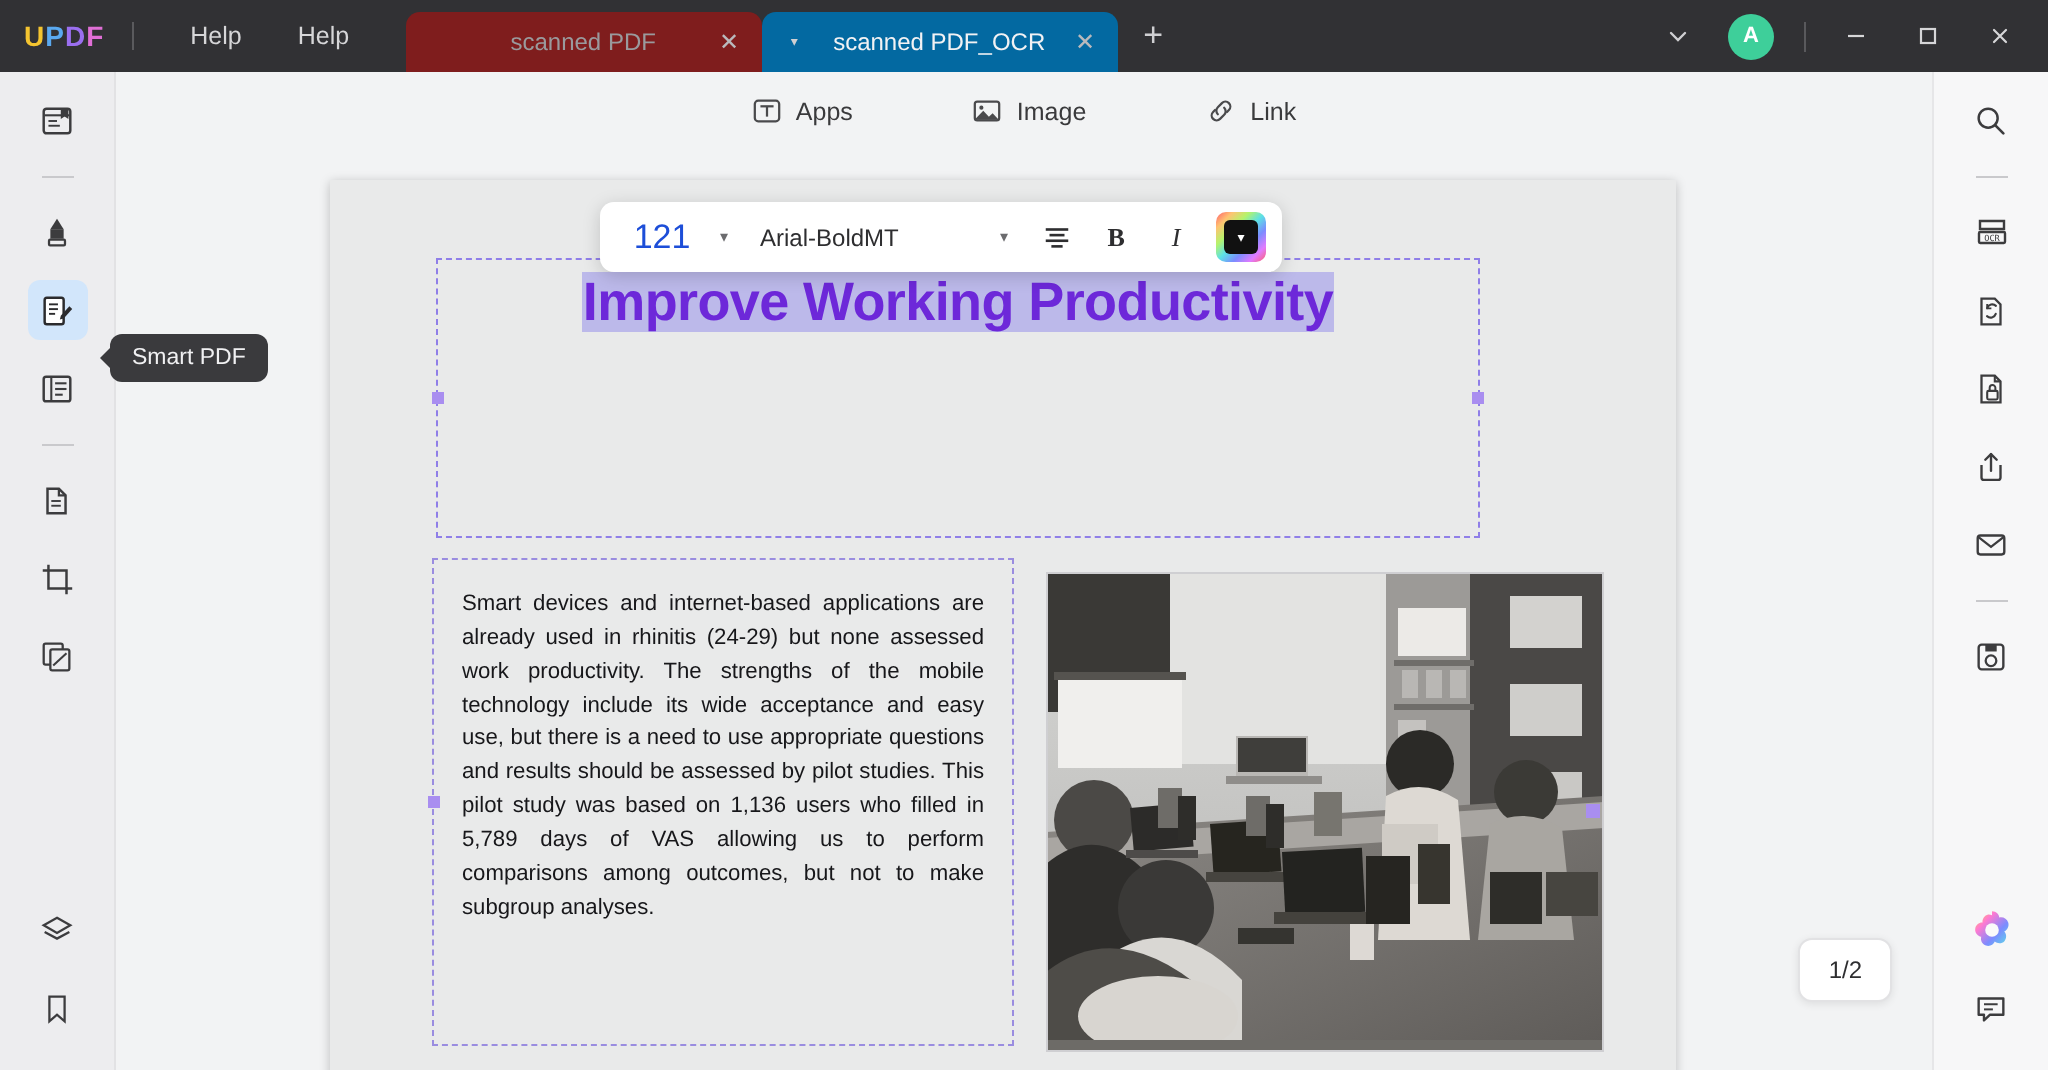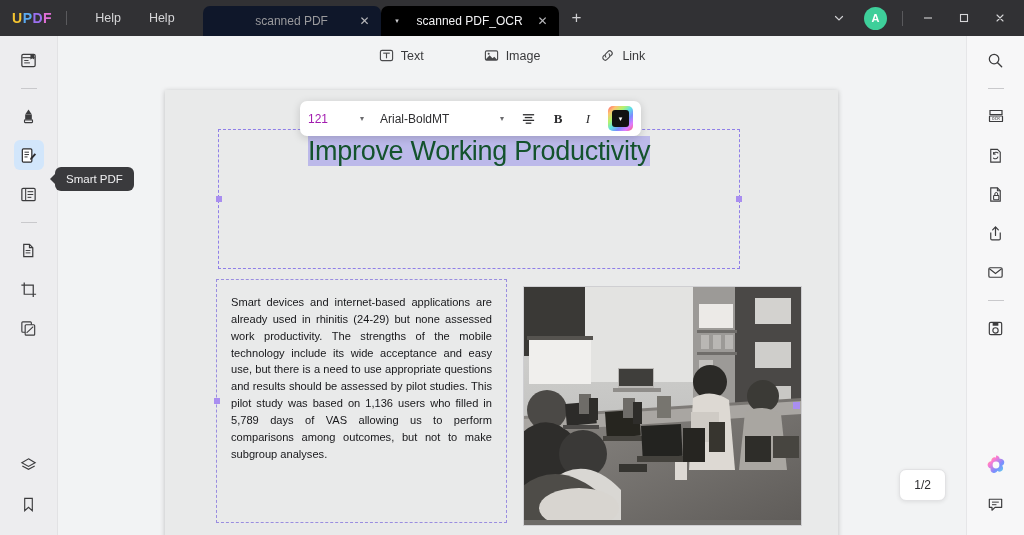--- a/index.html
+++ b/index.html
@@ -24,22 +24,22 @@
   .menu-item {
     color: #d6d6d8; font-size: 12.5px; padding: 0 14px; height: 36px;
     display: flex; align-items: center; cursor: default;
   }
   .tabs { display: flex; align-items: flex-end; height: 36px; margin-left: 14px; }
   .tab {
     position: relative; height: 30px; min-width: 178px;
     display: flex; align-items: center; justify-content: center;
     border-radius: 7px 7px 0 0; font-size: 12px; padding: 0 10px;
   }
-  .tab.inactive { background: #0f172a; color: #9a9a9d; }
-  .tab.active { background: #000000; color: #f2f2f4; }
+  .tab.inactive { background: #7f1d1d; color: #9a9a9d; }
+  .tab.active { background: #0369a1; color: #f2f2f4; }
   .tab .dot {
     position: absolute; left: 12px; width: 9px; height: 9px;
     display: flex; align-items: center; justify-content: center;
     font-size: 7px; color: #cfcfd2;
   }
   .tab .tclose {
     position: absolute; right: 11px; font-size: 12px; line-height: 1;
     color: #b9b9bc; cursor: pointer;
   }
   .tab-add { color: #cfcfd2; font-size: 17px; padding: 0 13px; height: 36px;
@@ -117,21 +117,21 @@
   }
   .page-inner { position: relative; width: 100%; height: 100%; padding: 0; }
 
   
   .format-bar {
     position: absolute; top: 65px; left: 242px; z-index: 30;
     height: 35px; background: #fff; border-radius: 7px;
     box-shadow: 0 2px 9px rgba(0,0,0,.17);
     display: flex; align-items: center; padding: 0 8px; gap: 2px;
   }
-  .fb-size { width: 46px; font-size: 12px; color: #a21caf; }
+  .fb-size { width: 46px; text-align: center; font-size: 17px; color: #1d4ed8; }
   .fb-caret { font-size: 8px; color: #6b6b6e; padding: 0 8px 0 4px; cursor: pointer; }
   .fb-font { width: 120px; font-size: 12px; color: #2e2e30; padding-left: 6px; }
   .fb-btn {
     width: 28px; height: 26px; display: flex; align-items: center; justify-content: center;
     font-size: 13px; color: #2e2e30; cursor: pointer; border-radius: 4px;
   }
   .fb-color {
     width: 25px; height: 25px; margin-left: 4px; border-radius: 5px; cursor: pointer;
     background: linear-gradient(135deg,#ff5f6d,#ffc371,#b5f36b,#5ce1e6,#7b8cff,#e07bff,#ff5f6d);
     display: flex; align-items: center; justify-content: center;
@@ -149,22 +149,22 @@
   }
   .handle {
     position: absolute; width: 6px; height: 6px; background: #a98ef0;
   }
   .handle.ml { left: -3px; top: 50%; margin-top: -3px; }
   .handle.mr { right: -3px; top: 50%; margin-top: -3px; }
 
   
   .doc-title {
     position: absolute; left: 56px; top: 44px; width: 516px;
-    text-align: center; color: #14532d;
-    font-family: "Liberation Sans", sans-serif; font-weight: normal;
+    text-align: center; color: #6d28d9;
+    font-family: "Liberation Sans", sans-serif; font-weight: bold;
     font-size: 27px; line-height: 34px; letter-spacing: -.3px;
   }
   .doc-title span.hl { background: #bcb9ea; }
 
   .col-text {
     position: absolute; left: 54px; top: 192px; width: 285px;
     font-size: 11.1px; line-height: 16.85px; color: #17171a;
     text-align: justify;
   }
   .col-text p { margin: 12px; }
@@ -331,21 +331,21 @@
 
       <div class="edit-tools">
         <div class="edit-tool">
           <span>
             <svg width="15" height="15" viewBox="0 0 16 16">
                 <rect x="1.5" y="2.5" width="13" height="11" rx="1.8" stroke="#4a4a4c" stroke-width="1.2" fill="none"></rect>
                 <line x1="4.5" y1="5.5" x2="11.5" y2="5.5" stroke="#4a4a4c" stroke-width="1.2"></line>
                 <line x1="8" y1="5.5" x2="8" y2="11" stroke="#4a4a4c" stroke-width="1.2"></line>
               </svg>
           </span>
-          <span>Text</span>
+          <span>Apps</span>
         </div>
         <div class="edit-tool">
           <span>
             <svg width="15" height="15" viewBox="0 0 16 16">
                 <rect x="1.5" y="3" width="13" height="10" rx="1.3" stroke="#4a4a4c" stroke-width="1.2" fill="none"></rect>
                 <circle cx="5" cy="6.2" r="1.1" fill="#4a4a4c"></circle>
                 <path d="M2 12 L6 7.8 L9 11 L11 9.2 L14 12.4 L14 12.7 L2 12.7 Z" fill="#4a4a4c"></path>
               </svg>
           </span>
           <span>Image</span>

